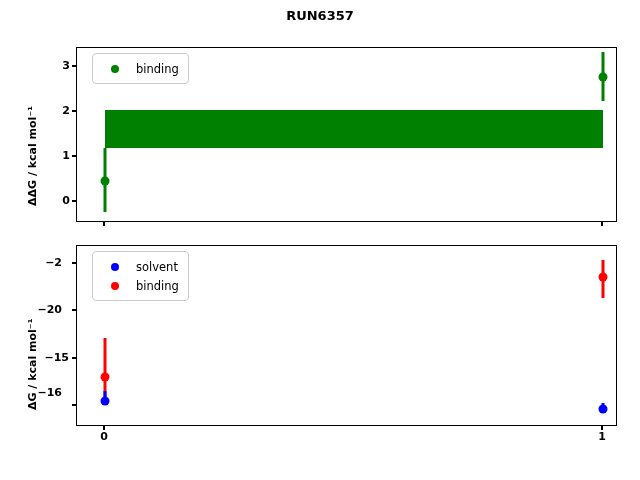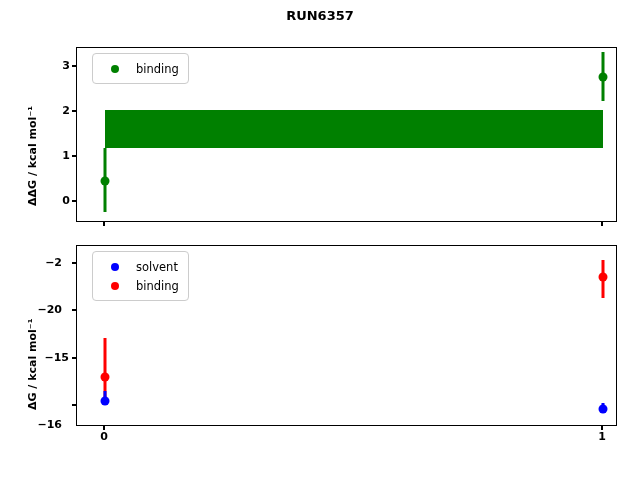--- a/index.html
+++ b/index.html
@@ -85,21 +85,21 @@
   </div>
 
   <div class="xtickmark" style="left:103px;top:222px;"></div>
   <div class="xtickmark" style="left:601px;top:222px;"></div>
 
   <div class="ylabel" id="ylabel-bottom">ΔG / kcal mol⁻¹</div>
 
   <div class="ytick" style="left:18px;top:256px;">−2</div>
   <div class="ytick" style="left:18px;top:303px;">−20</div>
   <div class="ytick" style="left:25px;top:351px;">−15</div>
-  <div class="ytick" style="left:18px;top:418px;">−16</div>
+  <div class="ytick" style="left:18px;top:386px;">−16</div>
 
   <div class="ytickmark" style="left:72px;top:262px;"></div>
   <div class="ytickmark" style="left:72px;top:309px;"></div>
   <div class="ytickmark" style="left:72px;top:357px;"></div>
   <div class="ytickmark" style="left:72px;top:404px;"></div>
 
   <div class="panel" id="panel-bottom">
 
     <div class="errbar" style="left:28px;top:92px;height:59px;">
       <div class="errline" style="top:0;height:59px;background:#ff0000;"></div>

